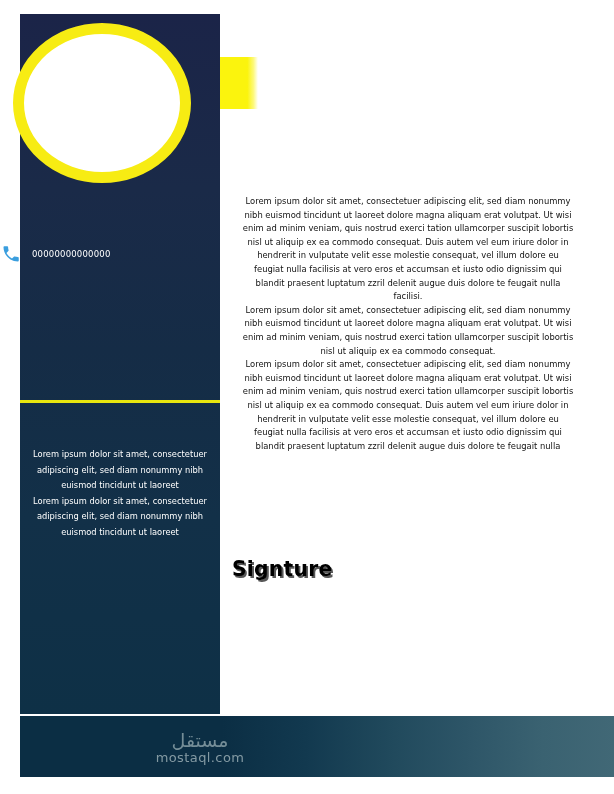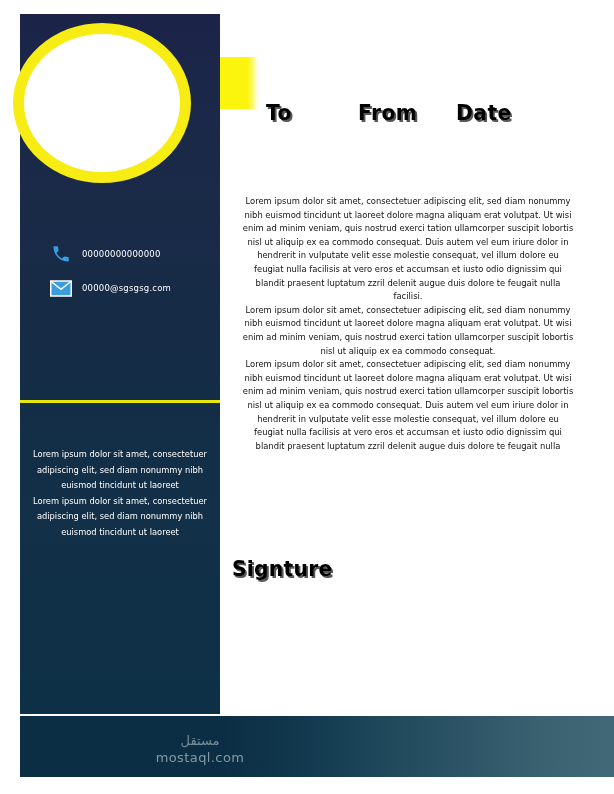--- a/index.html
+++ b/index.html
@@ -83,21 +83,20 @@
     position: absolute;
     left: 0;
     top: 237px;
     width: 200px;
     z-index: 5;
   }
   .contact-row {
     display: flex;
     align-items: center;
     height: 34px;
-    padding-left: 50px;
   }
   .contact-icon {
     width: 22px;
     height: 22px;
     flex: 0 0 22px;
     display: flex;
     align-items: center;
     justify-content: center;
     margin-right: 10px;
   }
@@ -233,21 +232,21 @@
     width: 360px;
     height: 61px;
     display: flex;
     flex-direction: column;
     align-items: center;
     justify-content: center;
     z-index: 2;
   }
   #watermark-ar {
     color: #7e969f;
-    font-size: 13px;
+    font-size: 19px;
     line-height: 21px;
     font-family: "DejaVu Sans", sans-serif;
     direction: rtl;
     opacity: 0.92;
   }
   #watermark-latin {
     color: #8ea3ab;
     font-size: 13px;
     line-height: 13px;
     letter-spacing: 0.4px;
@@ -270,47 +269,33 @@
 
     <div class="contact-row">
       <span class="contact-icon">
         <svg width="20" height="20" viewBox="0 0 24 24" aria-hidden="true">
           <path fill="#3a9ede" d="M6.6 10.8c1.5 2.9 3.7 5.1 6.6 6.6l2.2-2.2c.3-.3.7-.4 1.1-.3 1.2.4 2.5.6 3.8.6.6 0 1 .4 1 1V20c0 .6-.4 1-1 1C10.8 21 3 13.2 3 3.6c0-.6.4-1 1-1h3.5c.6 0 1 .4 1 1 0 1.3.2 2.6.6 3.8.1.4 0 .8-.3 1.1l-2.2 2.3z"></path>
         </svg>
       </span>
       <span class="contact-text">00000000000000</span>
     </div>
 
-    <div class="contact-row">
-      <span class="contact-icon">
-        <svg width="22" height="17" viewBox="0 0 24 18" aria-hidden="true">
-          <rect x="0.8" y="0.8" width="22.4" height="16.4" fill="#3a9ede" stroke="#ffffff" stroke-width="1.6"></rect>
-          <path d="M1.6 1.6 L12 10 L22.4 1.6" fill="none" stroke="#ffffff" stroke-width="1.6"></path>
-        </svg>
-      </span>
-      <span class="contact-text">00000@sgsgsg.com</span>
-    </div>
 
 
   </div>
 
   <div id="sidebar-divider"></div>
 
   <div id="sidebar-copy">
     <p>Lorem ipsum dolor sit amet, consectetuer adipiscing elit, sed diam nonummy nibh euismod tincidunt ut laoreet</p>
     <p>Lorem ipsum dolor sit amet, consectetuer adipiscing elit, sed diam nonummy nibh euismod tincidunt ut laoreet</p>
   </div>
 
   <div id="content">
 
-    <div id="field-labels">
-      <span id="label-to" class="field-label">To</span>
-      <span id="label-from" class="field-label">From</span>
-      <span id="label-date" class="field-label">Date</span>
-    </div>
 
     <div id="body-copy">
       <p>Lorem ipsum dolor sit amet, consectetuer adipiscing elit, sed diam nonummy nibh euismod tincidunt ut laoreet dolore magna aliquam erat volutpat. Ut wisi enim ad minim veniam, quis nostrud exerci tation ullamcorper suscipit lobortis nisl ut aliquip ex ea commodo consequat. Duis autem vel eum iriure dolor in hendrerit in vulputate velit esse molestie consequat, vel illum dolore eu feugiat nulla facilisis at vero eros et accumsan et iusto odio dignissim qui blandit praesent luptatum zzril delenit augue duis dolore te feugait nulla facilisi.</p>
       <p>Lorem ipsum dolor sit amet, consectetuer adipiscing elit, sed diam nonummy nibh euismod tincidunt ut laoreet dolore magna aliquam erat volutpat. Ut wisi enim ad minim veniam, quis nostrud exerci tation ullamcorper suscipit lobortis nisl ut aliquip ex ea commodo consequat.</p>
       <p>Lorem ipsum dolor sit amet, consectetuer adipiscing elit, sed diam nonummy nibh euismod tincidunt ut laoreet dolore magna aliquam erat volutpat. Ut wisi enim ad minim veniam, quis nostrud exerci tation ullamcorper suscipit lobortis nisl ut aliquip ex ea commodo consequat. Duis autem vel eum iriure dolor in hendrerit in vulputate velit esse molestie consequat, vel illum dolore eu feugiat nulla facilisis at vero eros et accumsan et iusto odio dignissim qui blandit praesent luptatum zzril delenit augue duis dolore te feugait nulla</p>
     </div>
 
     <span id="signature-label">Signture</span>
 
   </div>

